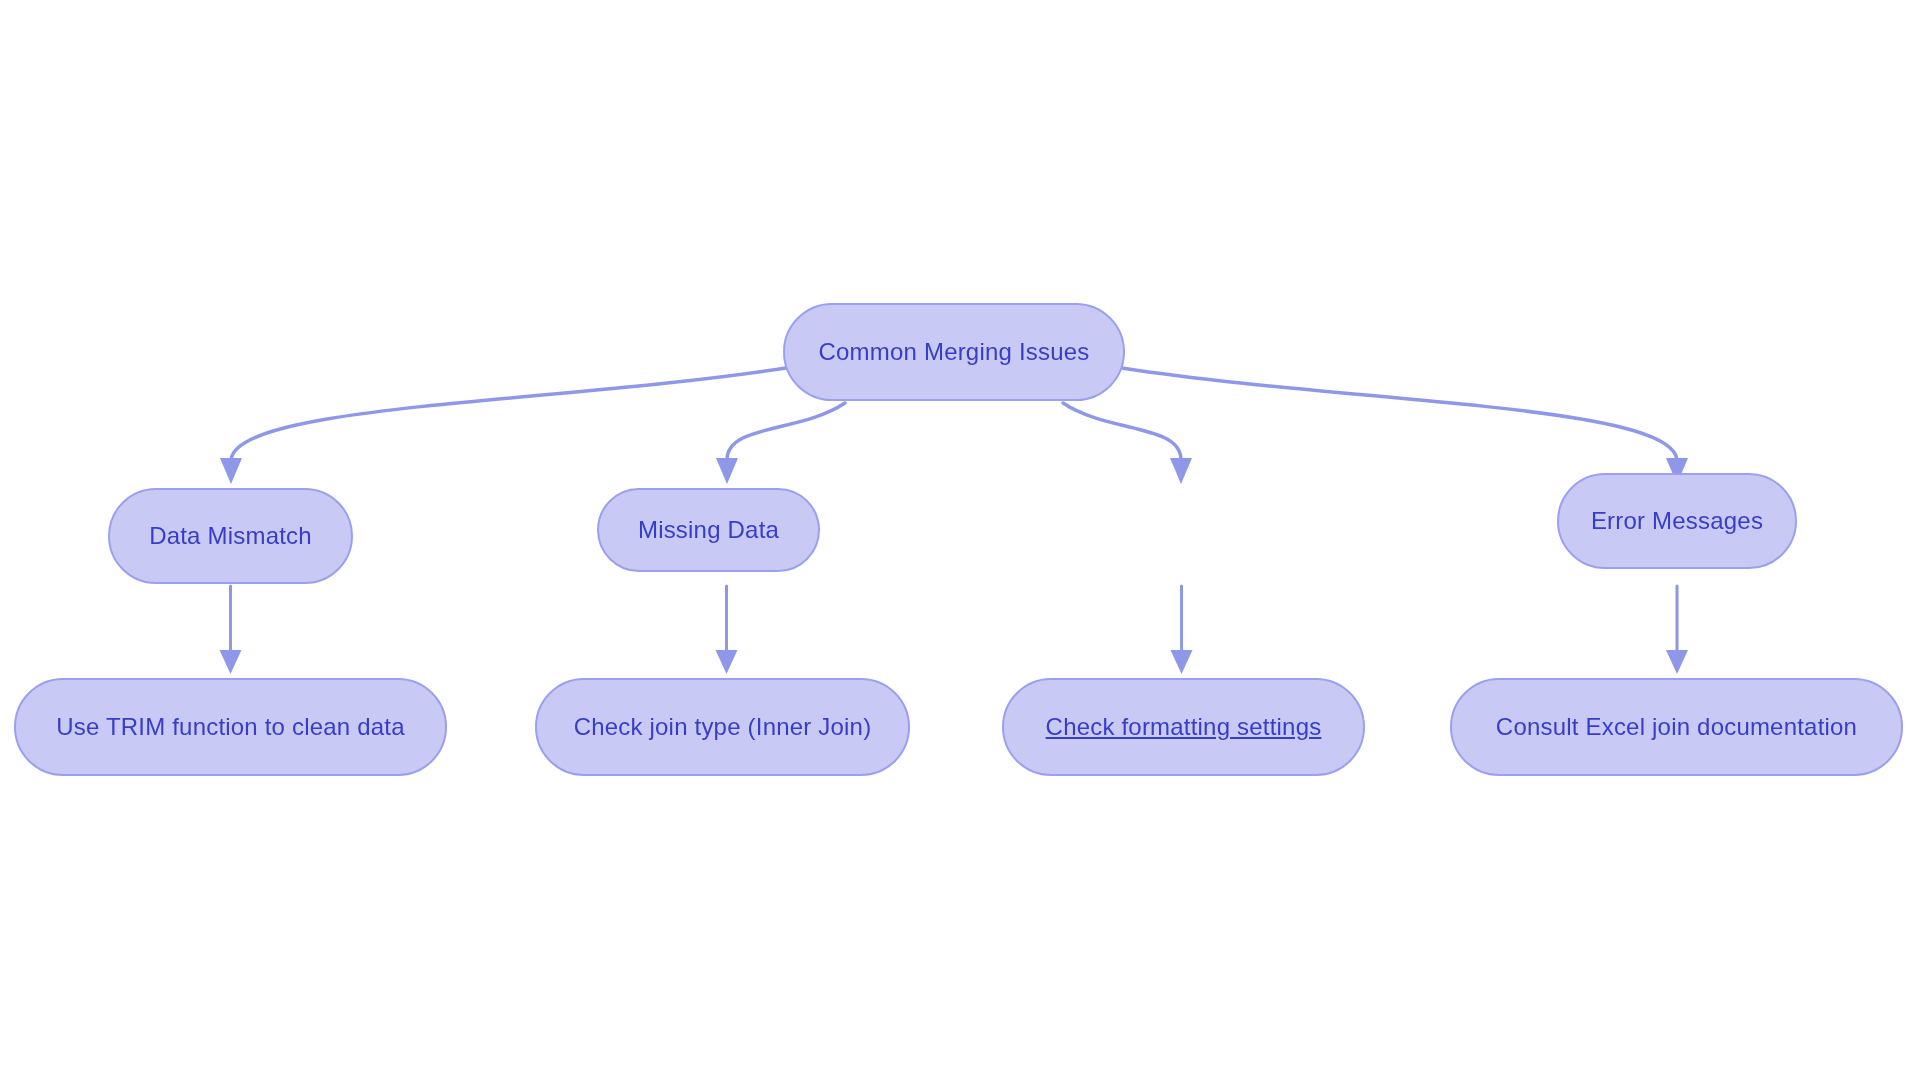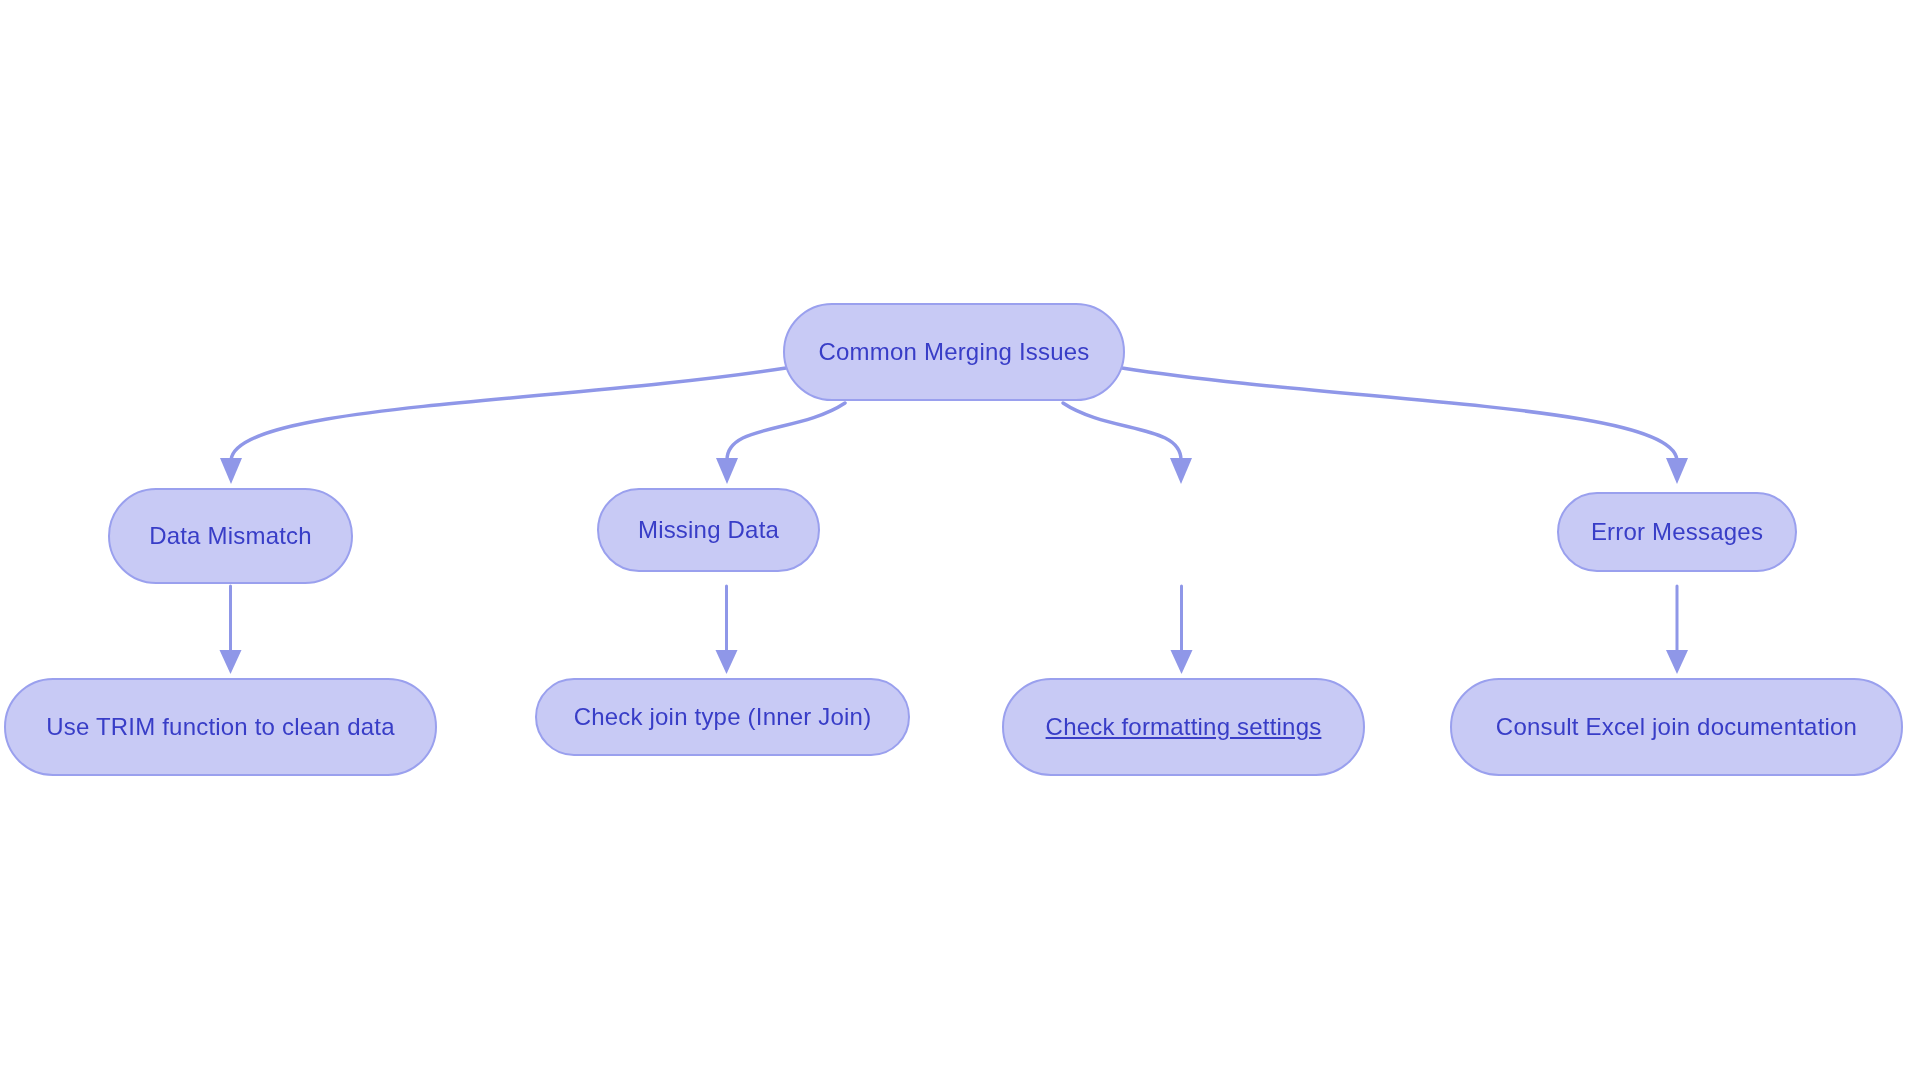--- a/index.html
+++ b/index.html
@@ -45,23 +45,23 @@
     color: var(--text-color);
     font-size: 24px;
     letter-spacing: 0.2px;
     white-space: nowrap;
   }
   
   .n-root   { left: 783px;  top: 303px; width: 342px; height: 98px; text-align: center; }
   .n-c1     { left: 108px;  top: 488px; width: 245px; height: 96px; }
   .n-c2     { left: 597px;  top: 488px; width: 223px; height: 84px; }
   .n-c3     { left: 1046px; top: 488px; width: 271px; height: 96px; }
-  .n-c4     { left: 1557px; top: 492px; width: 240px; height: 80px; }
-  .n-l1     { left: 4px;   top: 678px; width: 433px; height: 98px; }
-  .n-l2     { left: 535px;  top: 678px; width: 375px; height: 78px; }
+  .n-c4     { left: 1557px; top: 473px; width: 240px; height: 96px; }
+  .n-l1     { left: 14px;   top: 678px; width: 433px; height: 98px; }
+  .n-l2     { left: 535px;  top: 678px; width: 375px; height: 98px; }
   .n-l3     { left: 1002px; top: 678px; width: 363px; height: 98px; text-decoration: underline; }
   .n-l4     { left: 1450px; top: 678px; width: 453px; height: 98px; }
 </style>
 </head>
 <body>
 
 <div class="canvas">
 
   <svg class="edge-layer" viewBox="0 0 1920 1083" xmlns="http://www.w3.org/2000/svg">
 

